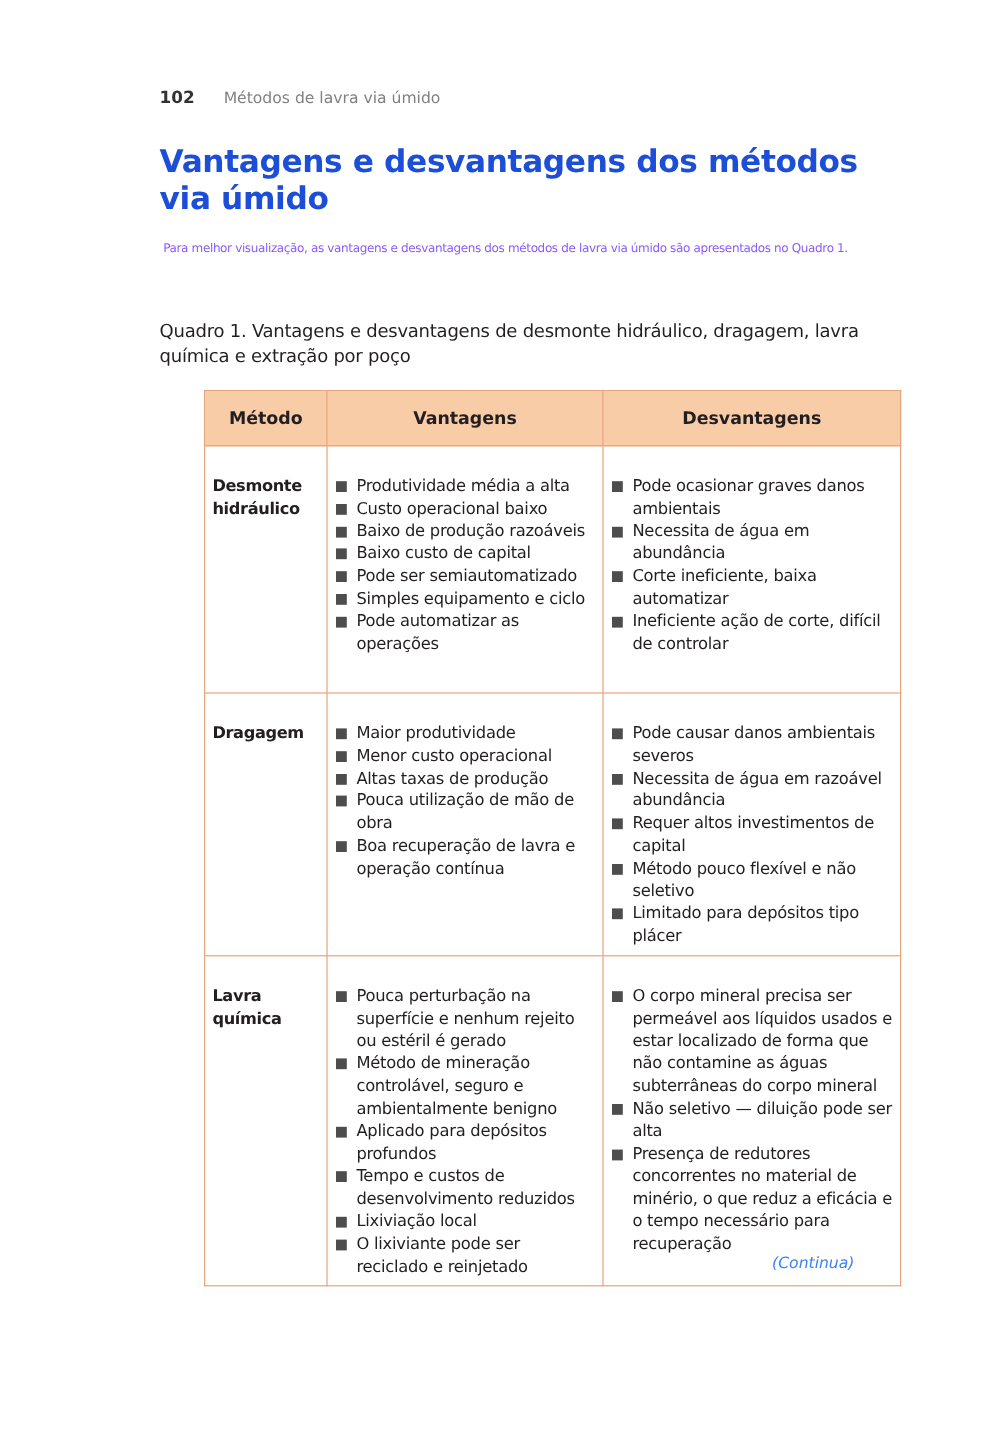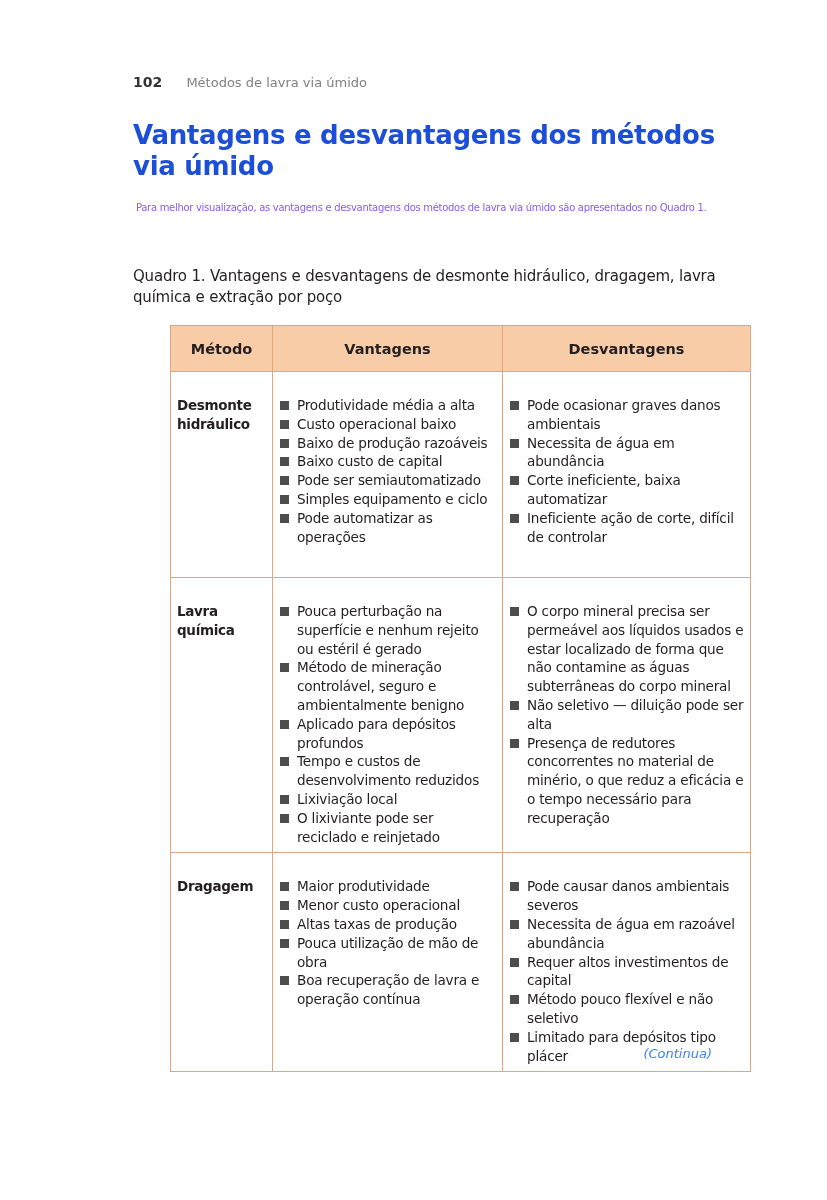--- a/index.html
+++ b/index.html
@@ -72,40 +72,20 @@
         </td>
         <td>
           <ul class="items">
             <li><span class="bullet"></span><span>Pode ocasionar graves danos ambientais</span></li>
             <li><span class="bullet"></span><span>Necessita de água em abundância</span></li>
             <li><span class="bullet"></span><span>Corte ineficiente, baixa automatizar</span></li>
             <li><span class="bullet"></span><span>Ineficiente ação de corte, difícil de controlar</span></li>
           </ul>
         </td>
       </tr>
-      <tr style="height: 261px;">
-        <td class="metodo">Lavra química</td>
-        <td>
-          <ul class="items">
-            <li><span class="bullet"></span><span>Pouca perturbação na superfície e nenhum rejeito ou estéril é gerado</span></li>
-            <li><span class="bullet"></span><span>Método de mineração controlável, seguro e ambientalmente benigno</span></li>
-            <li><span class="bullet"></span><span>Aplicado para depósitos profundos</span></li>
-            <li><span class="bullet"></span><span>Tempo e custos de desenvolvimento reduzidos</span></li>
-            <li><span class="bullet"></span><span>Lixiviação local</span></li>
-            <li><span class="bullet"></span><span>O lixiviante pode ser reciclado e reinjetado</span></li>
-          </ul>
-        </td>
-        <td>
-          <ul class="items">
-            <li><span class="bullet"></span><span>O corpo mineral precisa ser permeável aos líquidos usados e estar localizado de forma que não contamine as águas subterrâneas do corpo mineral</span></li>
-            <li><span class="bullet"></span><span>Não seletivo — diluição pode ser alta</span></li>
-            <li><span class="bullet"></span><span>Presença de redutores concorrentes no material de minério, o que reduz a eficácia e o tempo necessário para recuperação</span></li>
-          </ul>
-        </td>
-      </tr>
       <tr style="height: 204px;">
         <td class="metodo">Dragagem</td>
         <td>
           <ul class="items">
             <li><span class="bullet"></span><span>Maior produtividade</span></li>
             <li><span class="bullet"></span><span>Menor custo operacional</span></li>
             <li><span class="bullet"></span><span>Altas taxas de produção</span></li>
             <li><span class="bullet"></span><span>Pouca utilização de mão de obra</span></li>
             <li><span class="bullet"></span><span>Boa recuperação de lavra e operação contínua</span></li>
           </ul>
@@ -113,16 +93,36 @@
         <td>
           <ul class="items">
             <li><span class="bullet"></span><span>Pode causar danos ambientais severos</span></li>
             <li><span class="bullet"></span><span>Necessita de água em razoável abundância</span></li>
             <li><span class="bullet"></span><span>Requer altos investimentos de capital</span></li>
             <li><span class="bullet"></span><span>Método pouco flexível e não seletivo</span></li>
             <li><span class="bullet"></span><span>Limitado para depósitos tipo plácer</span></li>
           </ul>
         </td>
       </tr>
+      <tr style="height: 261px;">
+        <td class="metodo">Lavra química</td>
+        <td>
+          <ul class="items">
+            <li><span class="bullet"></span><span>Pouca perturbação na superfície e nenhum rejeito ou estéril é gerado</span></li>
+            <li><span class="bullet"></span><span>Método de mineração controlável, seguro e ambientalmente benigno</span></li>
+            <li><span class="bullet"></span><span>Aplicado para depósitos profundos</span></li>
+            <li><span class="bullet"></span><span>Tempo e custos de desenvolvimento reduzidos</span></li>
+            <li><span class="bullet"></span><span>Lixiviação local</span></li>
+            <li><span class="bullet"></span><span>O lixiviante pode ser reciclado e reinjetado</span></li>
+          </ul>
+        </td>
+        <td>
+          <ul class="items">
+            <li><span class="bullet"></span><span>O corpo mineral precisa ser permeável aos líquidos usados e estar localizado de forma que não contamine as águas subterrâneas do corpo mineral</span></li>
+            <li><span class="bullet"></span><span>Não seletivo — diluição pode ser alta</span></li>
+            <li><span class="bullet"></span><span>Presença de redutores concorrentes no material de minério, o que reduz a eficácia e o tempo necessário para recuperação</span></li>
+          </ul>
+        </td>
+      </tr>
     </tbody>
 </table>
 
 <div class="continua">(Continua)</div>
 
 </body></html>

